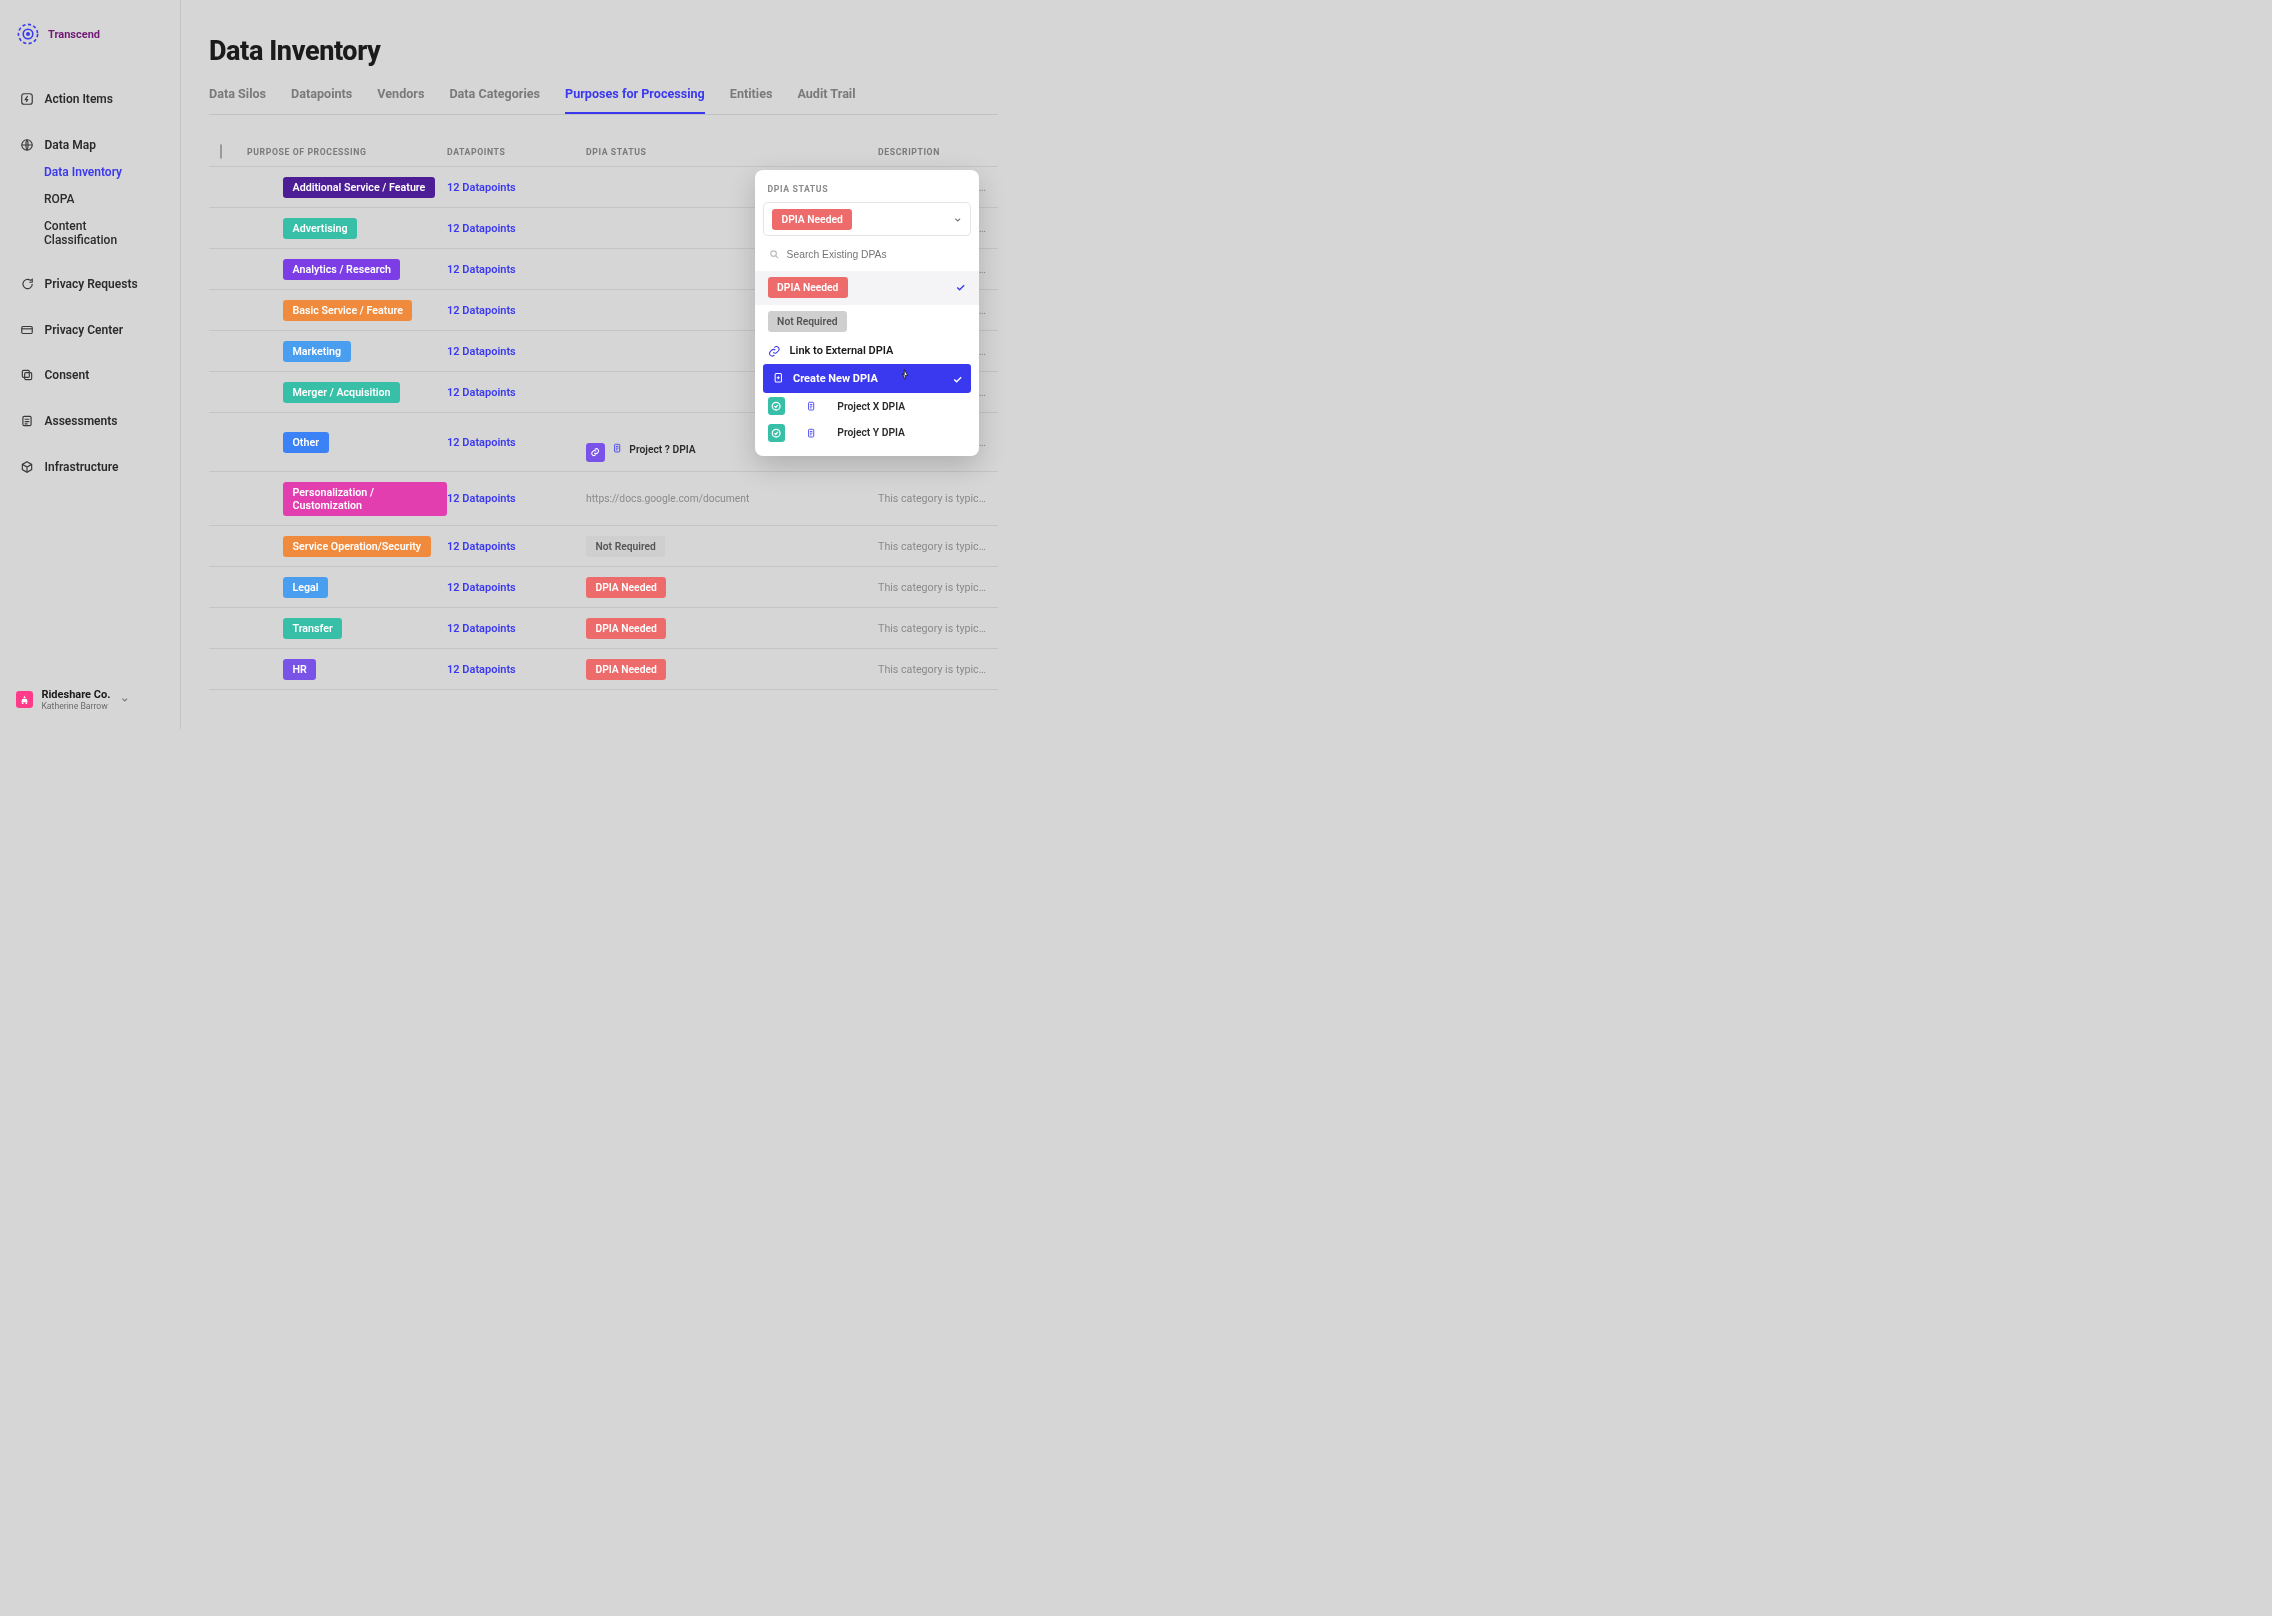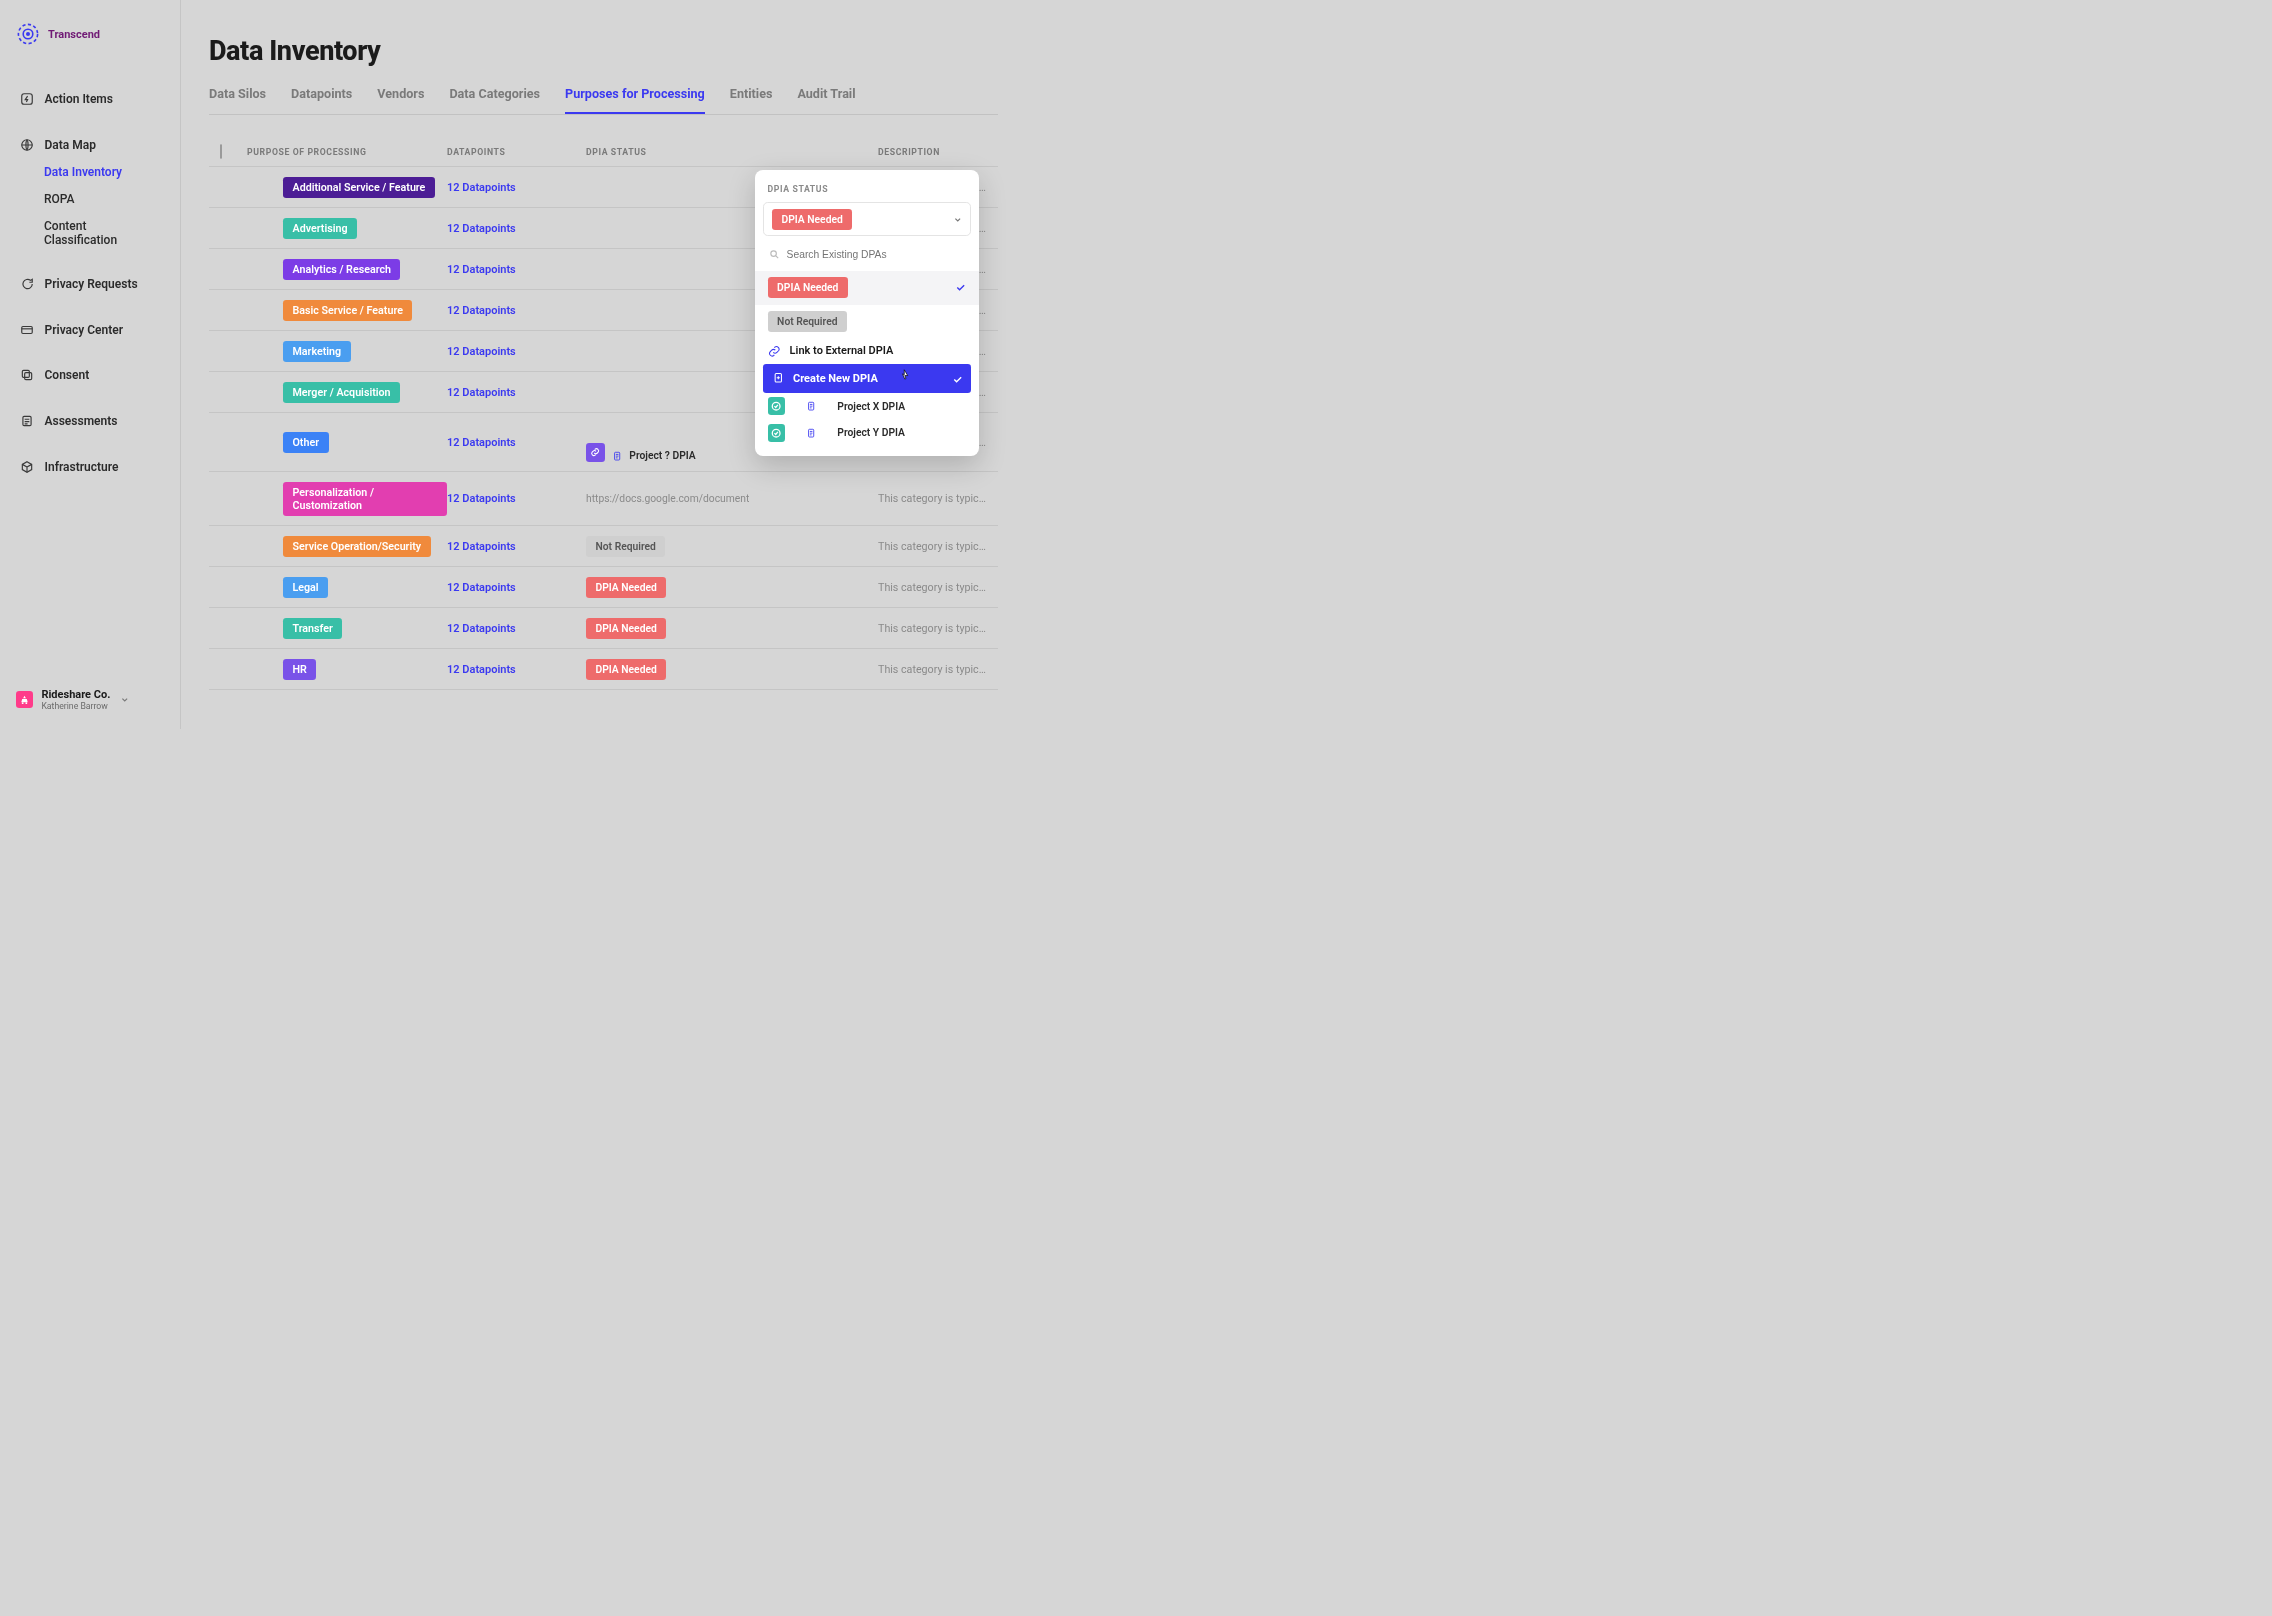--- a/index.html
+++ b/index.html
@@ -157,21 +157,21 @@
 .status-cell { display: flex; align-items: center; gap: 6.3px; }
 .status-badge {
   display: inline-block;
   padding: 4px 9.5px;
   border-radius: 3.2px;
   font-size: 10.3px; font-weight: 600;
 }
 .status-needed { background: #ee6b6b; color: #fff; }
 .status-notreq { background: #cfcfcf; color: #555; }
 .status-url { color: #8a8a8a; font-size: 10.3px; }
-.status-group { display: flex; align-items: flex-end; gap: 7px; margin-top: 20px; }
+.status-group { display: flex; align-items: flex-start; gap: 7px; margin-top: 20px; }
 .status-icon-btn {
   width: 19px; height: 19px; border-radius: 3.2px;
   display: inline-flex; align-items: center; justify-content: center;
 }
 .status-icon-btn.violet { background: #7952e8; color: #fff; }
 .doc-icon { color: #3b39f0; }
 .doc-label { font-weight: 600; color: #2b2b2b; font-size: 10.3px; }
 
 .dpia-panel {
   position: absolute;

